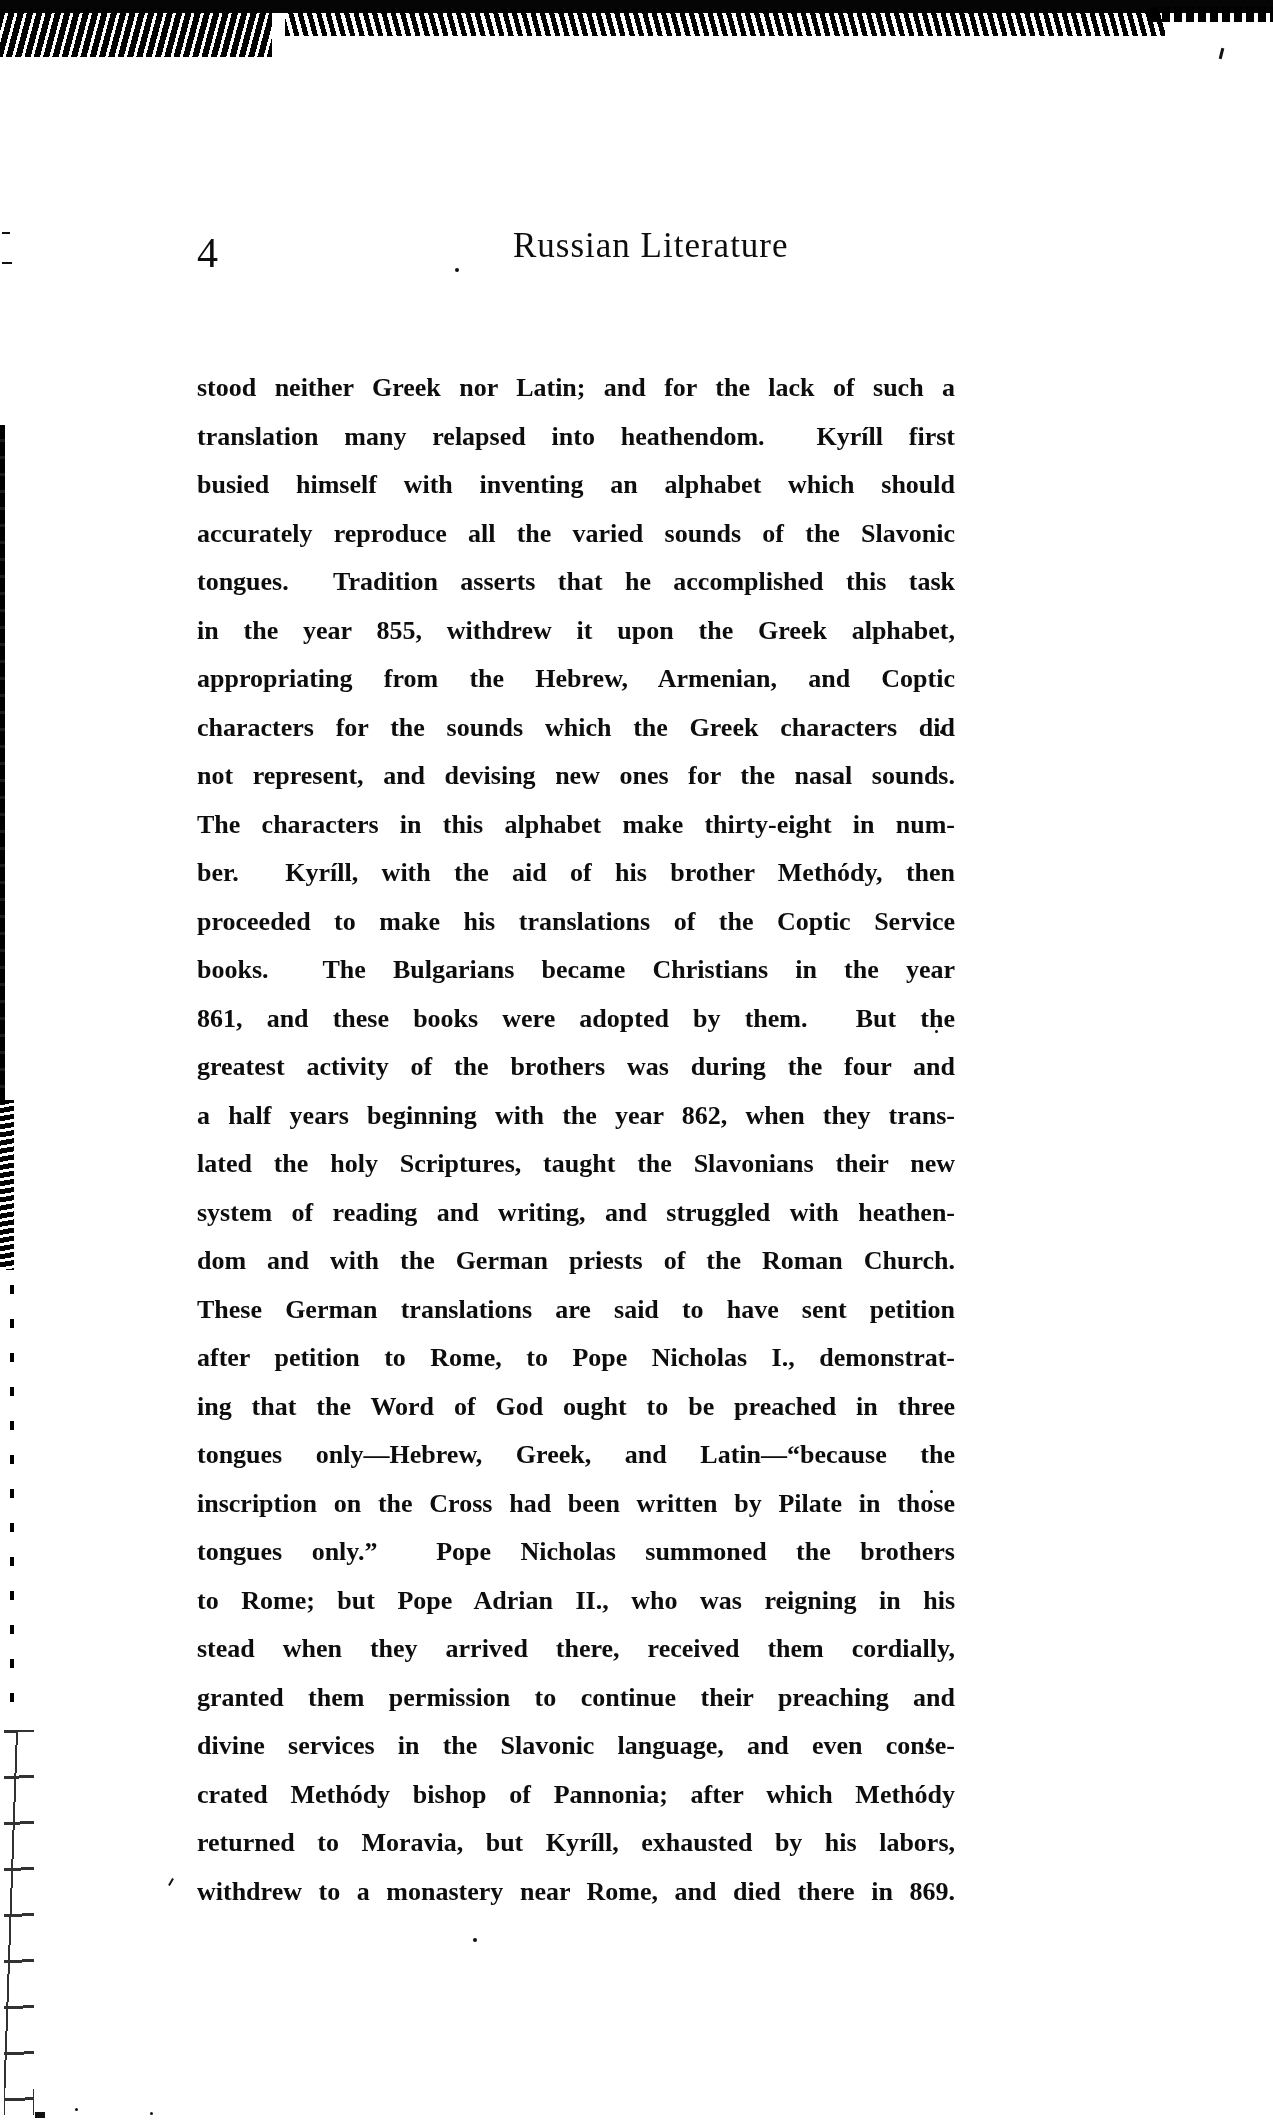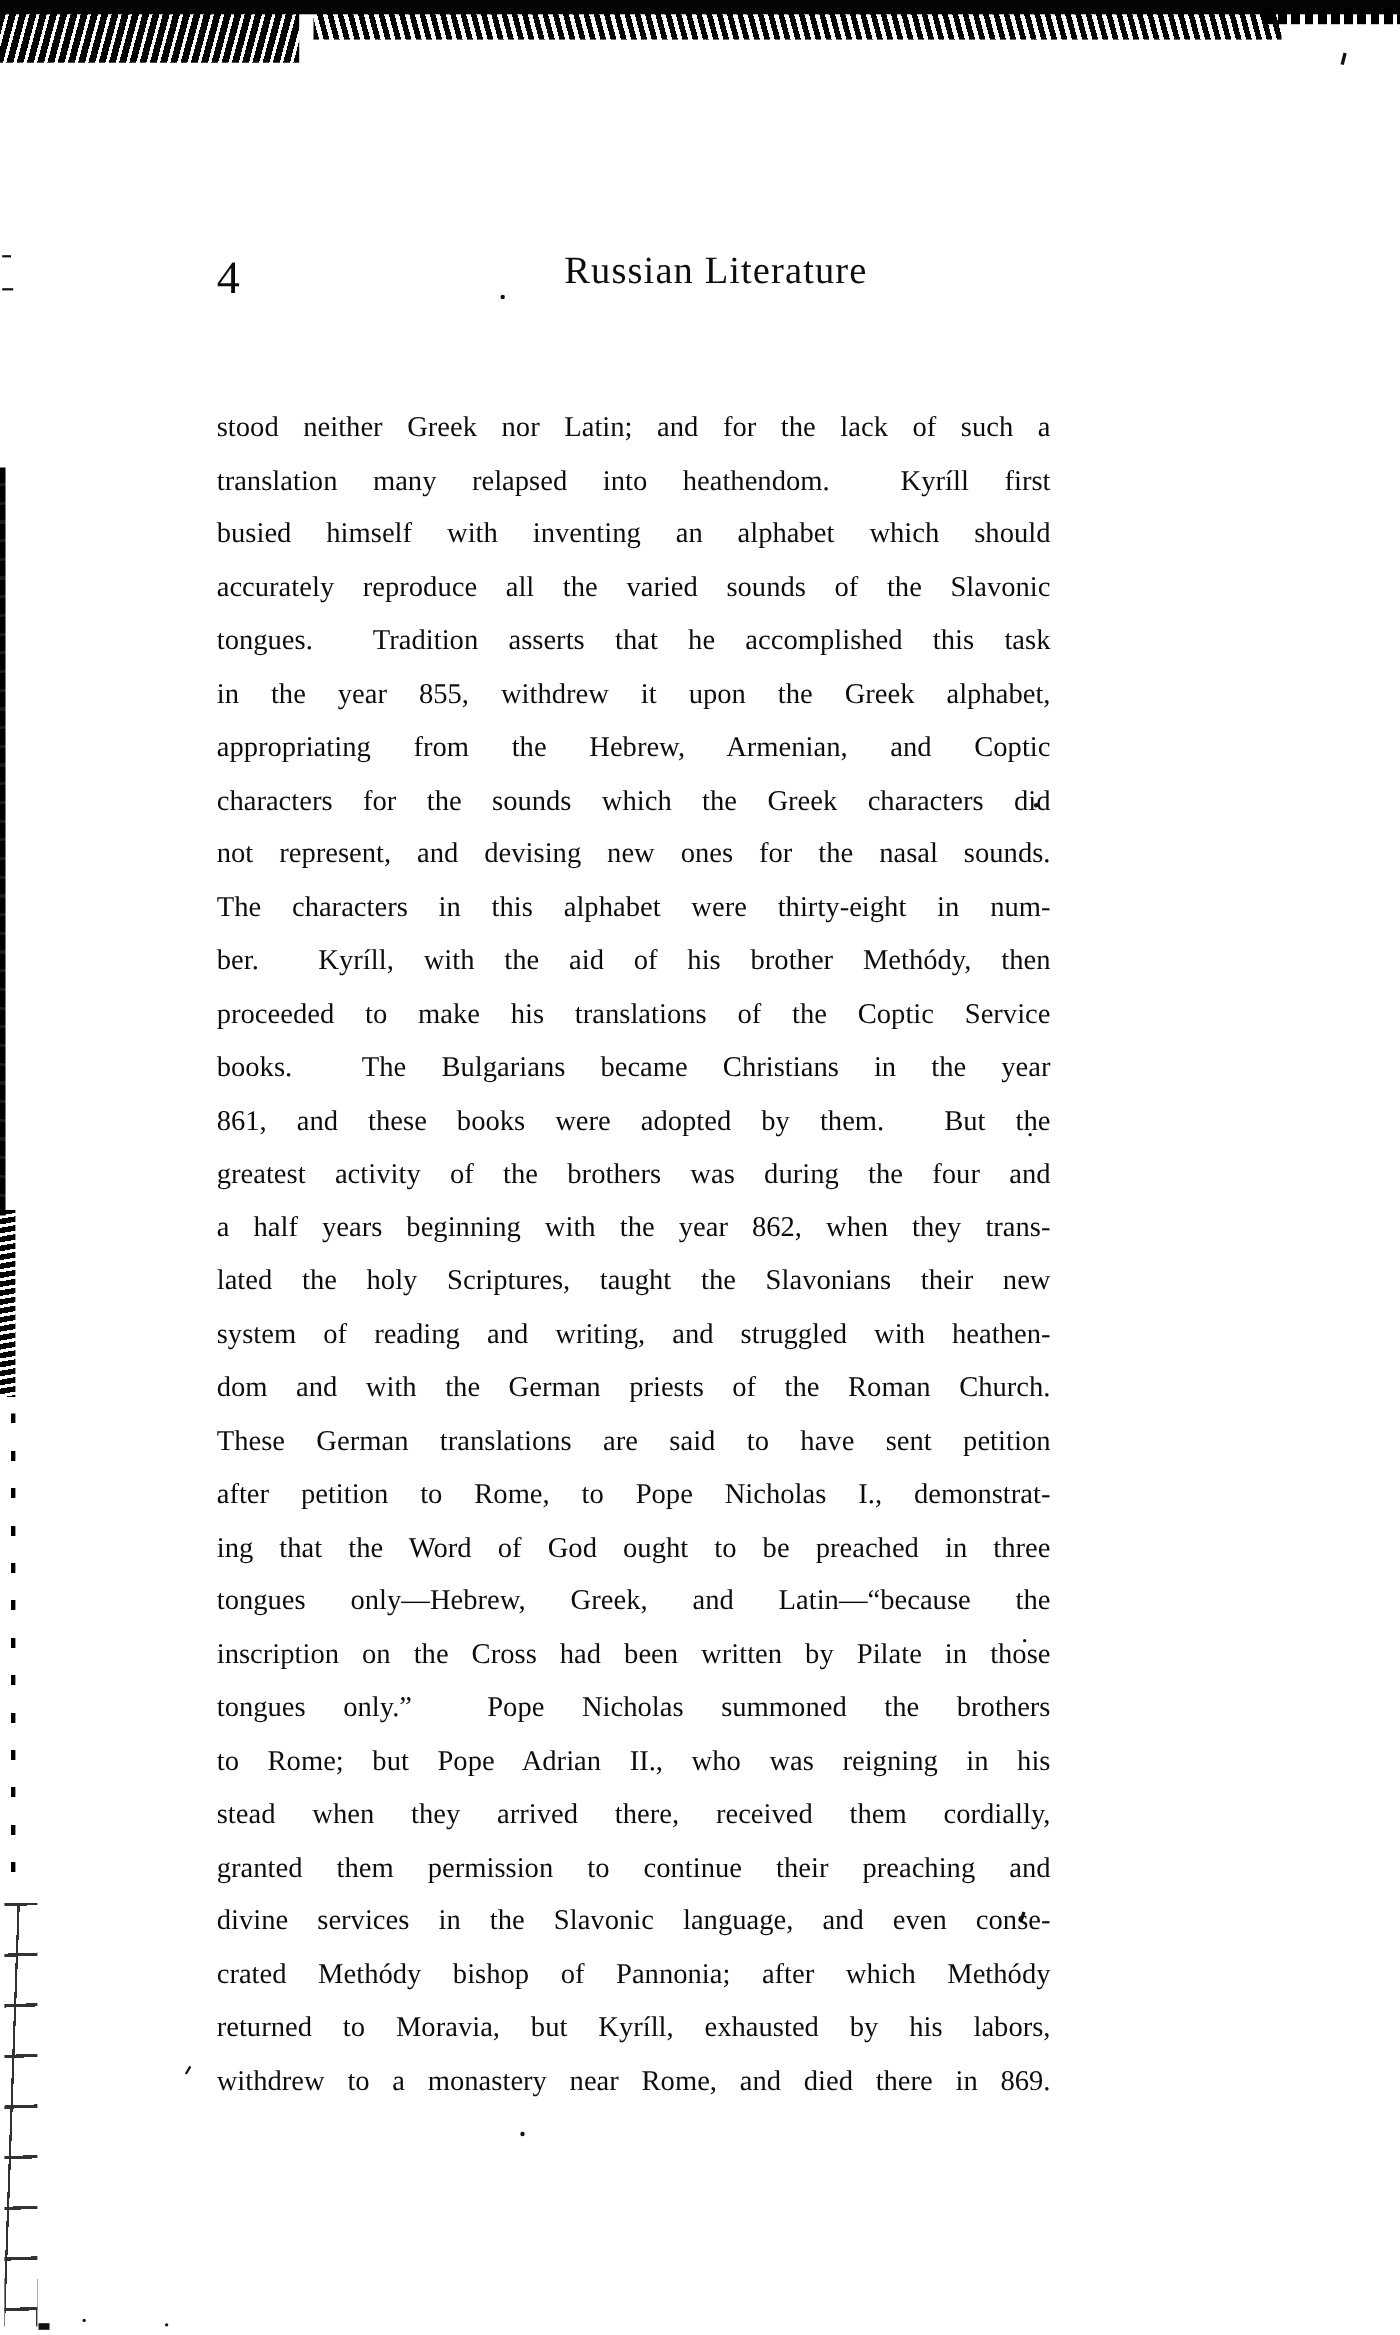--- a/index.html
+++ b/index.html
@@ -34,20 +34,21 @@
   
   .page-number{position:absolute;left:197px;top:232px;font-size:42px;line-height:1;}
   .running-title{position:absolute;left:513px;top:227px;margin:0;font-weight:normal;
     font-size:35px;line-height:1.1;letter-spacing:1px;white-space:nowrap;}
   
   .body-text{position:absolute;left:197px;top:364px;width:758px;font-size:26px;}
   .line{
     height:48.5px;line-height:48.5px;
     text-align:justify;text-align-last:justify;
     white-space:pre-wrap;
+    font-weight:bold;
   }
 </style>
 </head>
 <body>
 
 <div class="page">
 
   <div class="tear-bar"></div>
   <div class="tear-left"></div>
   <div class="tear-mid"></div>
@@ -78,21 +79,21 @@
   <main class="body-text" id="body-lines">
       <div class="line">stood neither Greek nor Latin; and for the lack of such a</div>
       <div class="line">translation many relapsed into heathendom.  Kyríll first</div>
       <div class="line">busied himself with inventing an alphabet which should</div>
       <div class="line">accurately reproduce all the varied sounds of the Slavonic</div>
       <div class="line">tongues.  Tradition asserts that he accomplished this task</div>
       <div class="line">in the year 855, withdrew it upon the Greek alphabet,</div>
       <div class="line">appropriating from the Hebrew, Armenian, and Coptic</div>
       <div class="line">characters for the sounds which the Greek characters did</div>
       <div class="line">not represent, and devising new ones for the nasal sounds.</div>
-      <div class="line">The characters in this alphabet were thirty-eight in num-</div>
+      <div class="line">The characters in this alphabet make thirty-eight in num-</div>
       <div class="line">ber.  Kyríll, with the aid of his brother Methódy, then</div>
       <div class="line">proceeded to make his translations of the Coptic Service</div>
       <div class="line">books.  The Bulgarians became Christians in the year</div>
       <div class="line">861, and these books were adopted by them.  But the</div>
       <div class="line">greatest activity of the brothers was during the four and</div>
       <div class="line">a half years beginning with the year 862, when they trans-</div>
       <div class="line">lated the holy Scriptures, taught the Slavonians their new</div>
       <div class="line">system of reading and writing, and struggled with heathen-</div>
       <div class="line">dom and with the German priests of the Roman Church.</div>
       <div class="line">These German translations are said to have sent petition</div>

